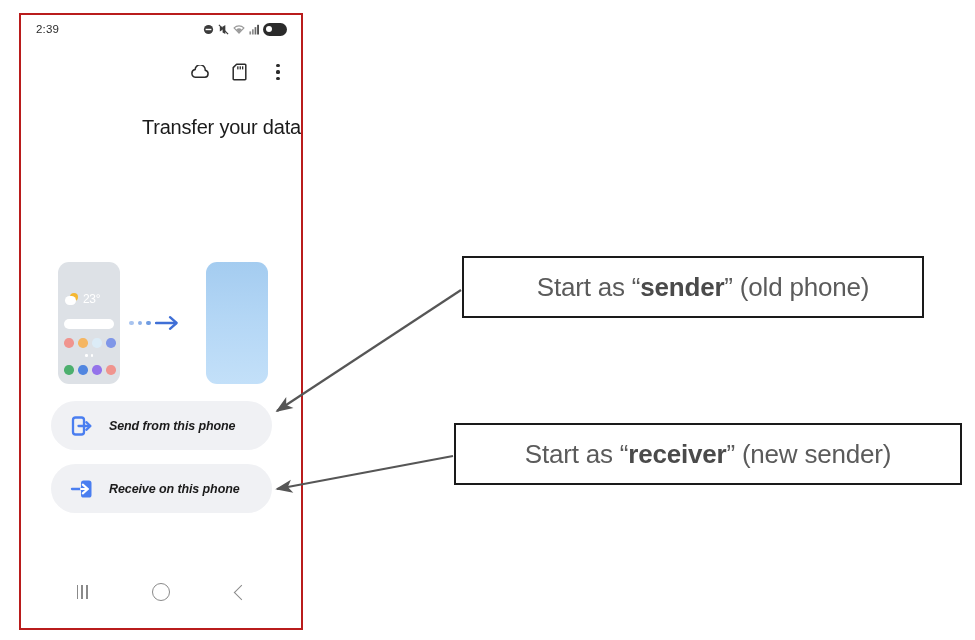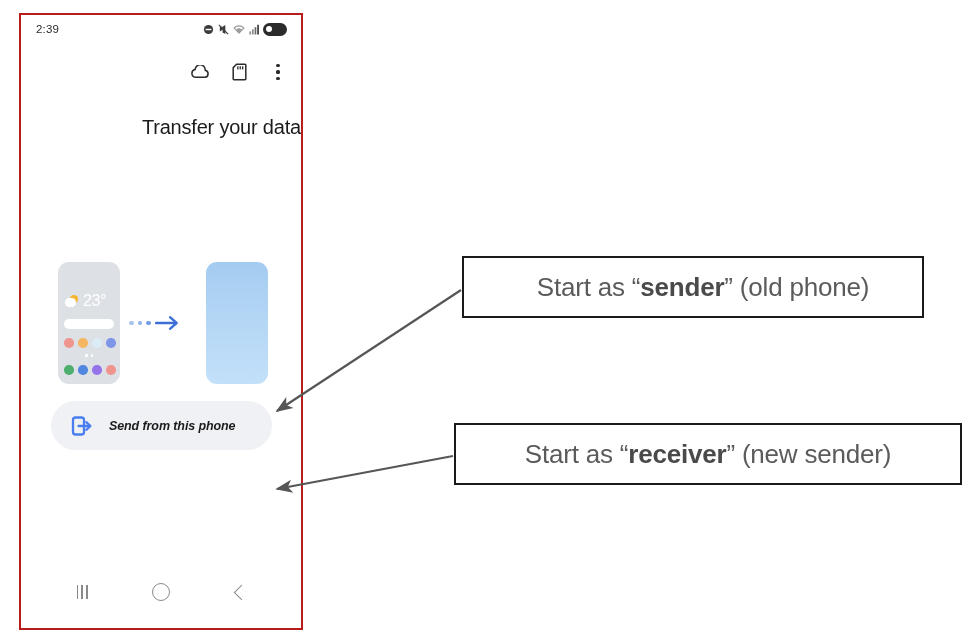--- a/index.html
+++ b/index.html
@@ -136,21 +136,21 @@
   #weather-glyph { position: relative; width: 15px; height: 13px; }
   #weather-glyph .sun {
     position:absolute; left:5px; top:0px; width:8px; height:8px;
     border-radius:50%; background:#f5b731;
   }
   #weather-glyph .cloud {
     position:absolute; left:0px; top:3px; width:11px; height:9px;
     border-radius:5px; background:#ffffff;
   }
   #weather-temp {
-    font-size: 16px;
+    font-size: 12px;
     color: #ffffff;
     font-weight: 500;
     letter-spacing: -.3px;
   }
   #search-pill {
     position: absolute;
     left: 6px; top: 57px;
     width: 50px; height: 10px;
     background: #ffffff;
     border-radius: 5px;
@@ -375,20 +375,31 @@
     <span class="btn-ico">
       <svg width="24" height="24" viewBox="0 0 24 24">
         <rect x="3" y="3.5" width="11" height="17" rx="2.6" fill="none" stroke="#4a7ef0" stroke-width="2.3"></rect>
         <path d="M8.5 12 H20" stroke="#4a7ef0" stroke-width="2.3" stroke-linecap="round"></path>
         <path d="M16.3 8.2 L20.4 12 L16.3 15.8" fill="none" stroke="#4a7ef0" stroke-width="2.3" stroke-linecap="round" stroke-linejoin="round"></path>
       </svg>
     </span>
     <span class="btn-label">Send from this phone</span>
   </div>
 
+  <div class="action-btn" id="btn-receive">
+    <span class="btn-ico">
+      <svg width="24" height="24" viewBox="0 0 24 24">
+        <rect x="11" y="3.5" width="10.5" height="17" rx="2.6" fill="#4a7ef0"></rect>
+        <path d="M2 12 H17.5" stroke="#4a7ef0" stroke-width="2.3" stroke-linecap="round"></path>
+        <path d="M12.8 7.6 L17.8 12 L12.8 16.4" fill="none" stroke="#ffffff" stroke-width="2.1" stroke-linecap="round" stroke-linejoin="round"></path>
+        <path d="M11 12 H17.6" stroke="#ffffff" stroke-width="2.1" stroke-linecap="round"></path>
+      </svg>
+    </span>
+    <span class="btn-label">Receive on this phone</span>
+  </div>
 
   <div id="nav-bar">
     <span class="nav-btn">
       <span id="nav-recents">
           <i></i>
           <i></i>
           <i></i>
         </span>
     </span>
     <span class="nav-btn">

